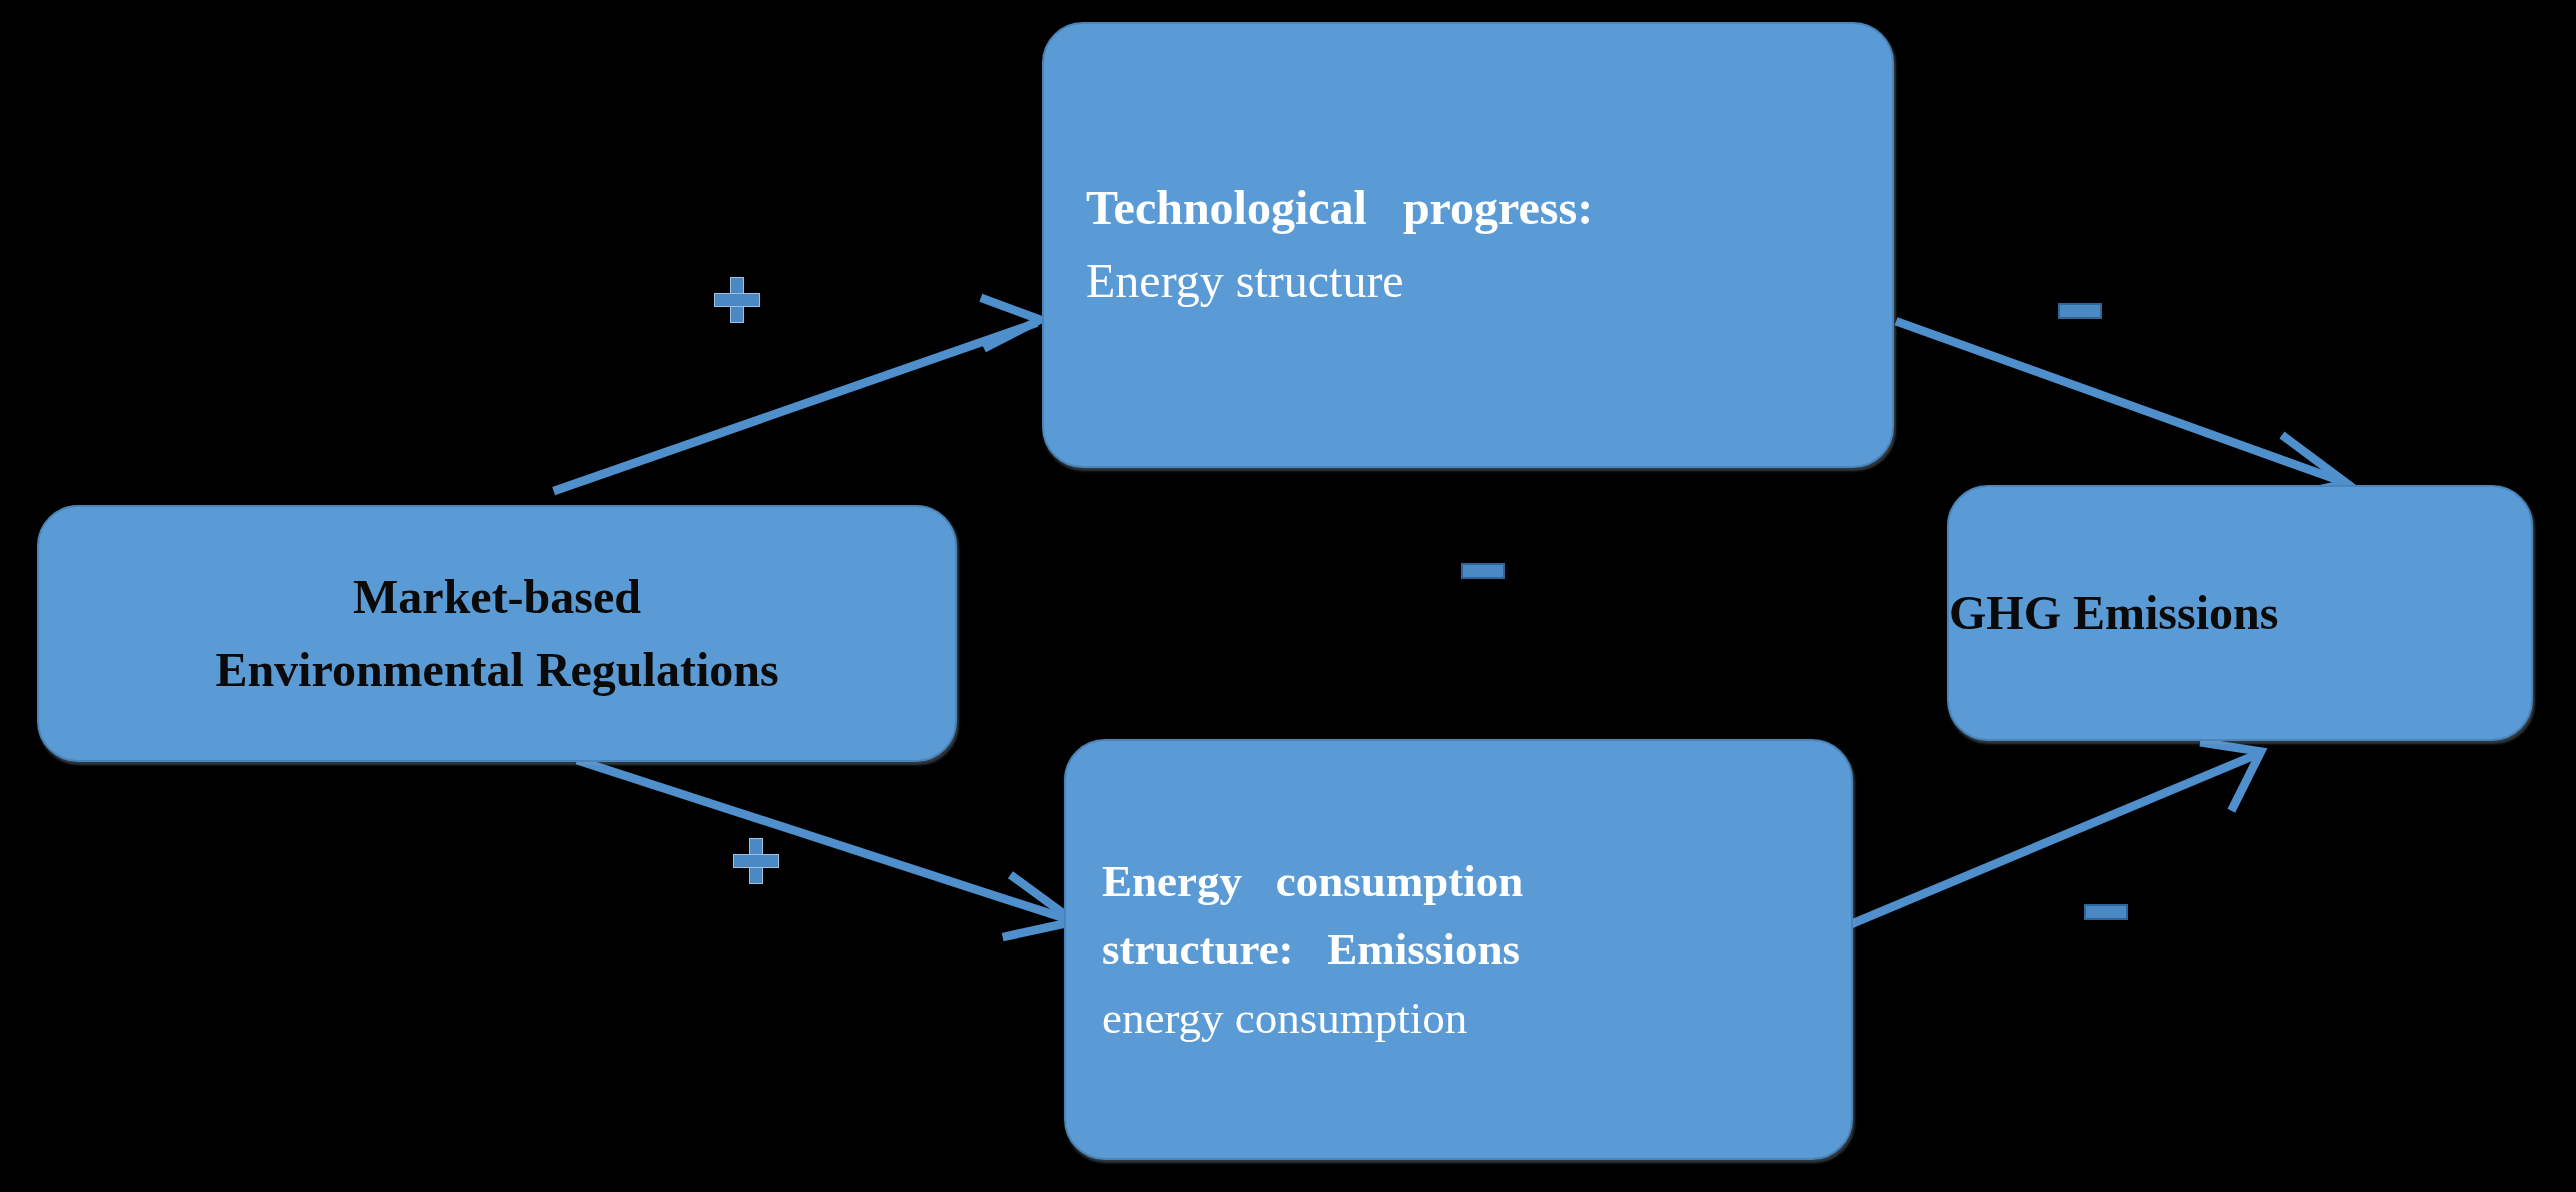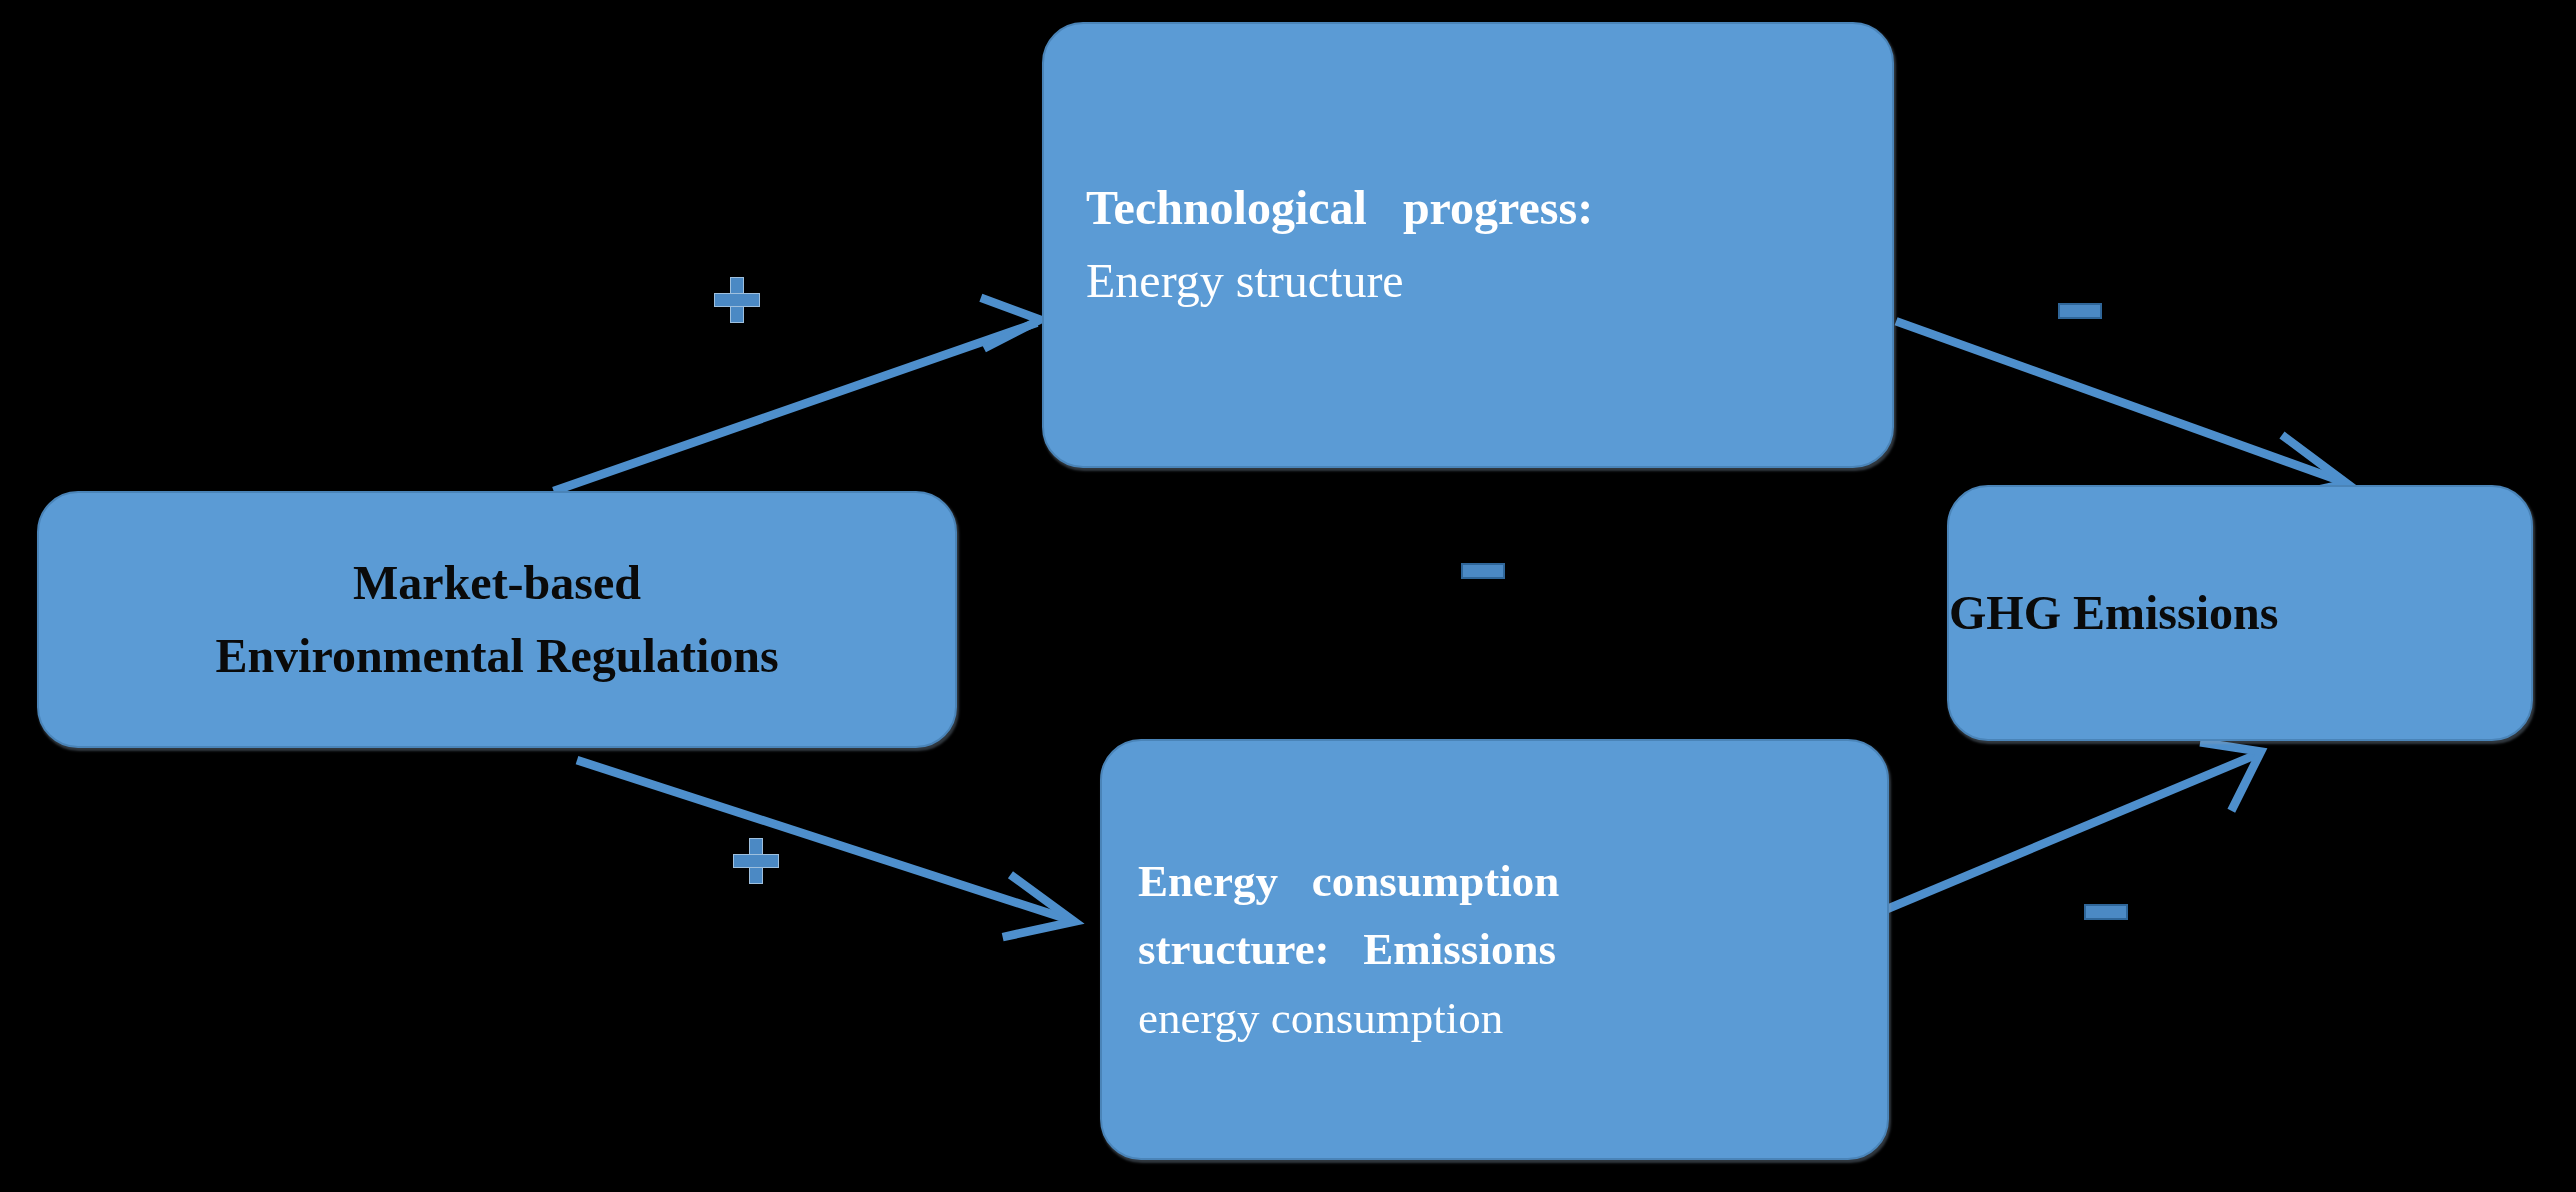--- a/index.html
+++ b/index.html
@@ -38,21 +38,21 @@
     box-shadow: 1.6px 2.3px 2.3px rgba(140,160,180,0.35);
   }
   .node-line {
     width: 100%;
     line-height: 1.52;
     white-space: pre;
   }
   
   #node-regulations {
     left: 37px;
-    top: 491px;
+    top: 505px;
     width: 920px;
     height: 257px;
     align-items: center;
   }
   #node-regulations .node-line {
     color: #0a0a0a;
     font-weight: bold;
     font-size: 48px;
     text-align: center;
   }
@@ -80,21 +80,21 @@
     padding: 0 42px;
   }
   #node-tech .node-line {
     color: #ffffff;
     font-size: 48px;
     text-align: left;
   }
   #node-tech .line-bold { font-weight: bold; }
   
   #node-energy {
-    left: 1100px;
+    left: 1064px;
     top: 739px;
     width: 789px;
     height: 421px;
     padding: 12px 36px;
   }
   #node-energy .node-line {
     color: #ffffff;
     font-size: 45px;
     text-align: left;
   }

